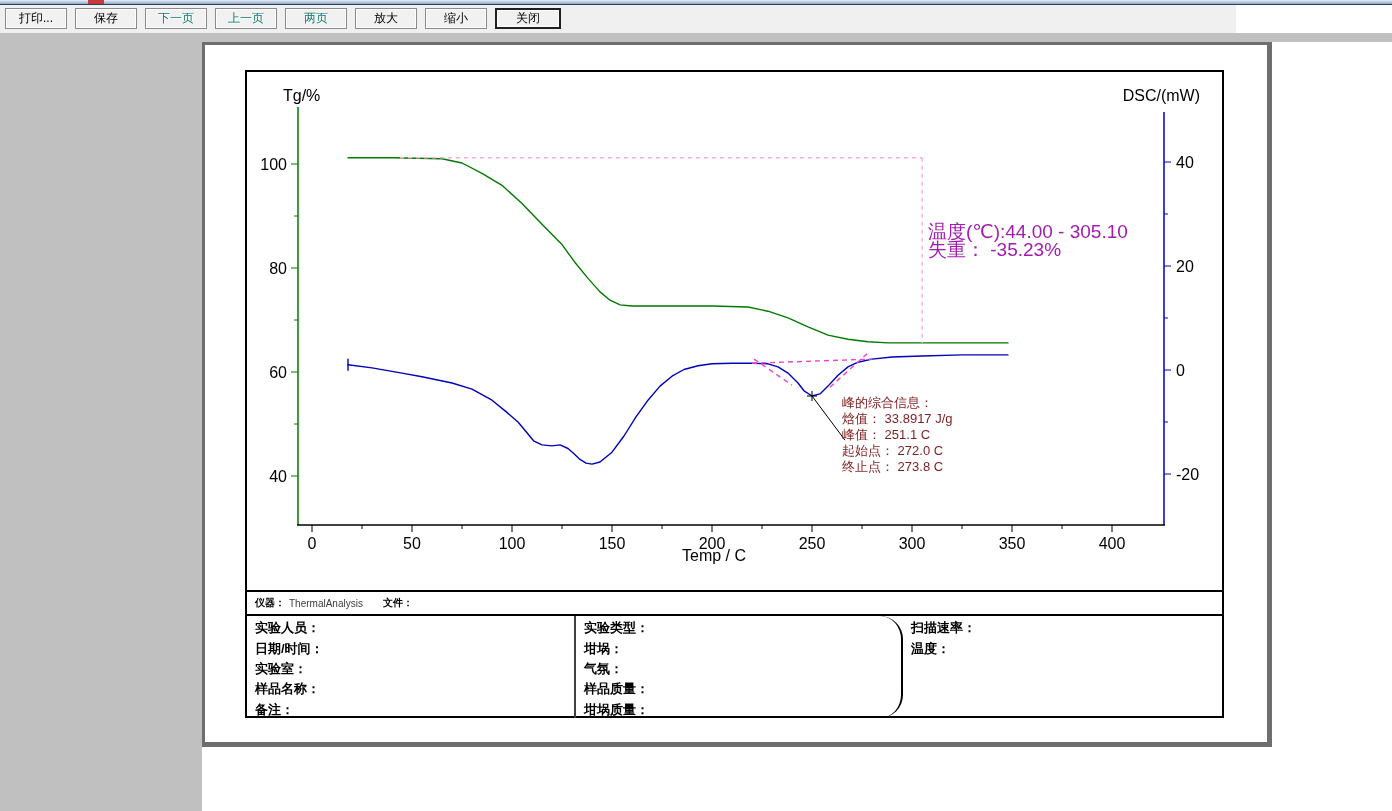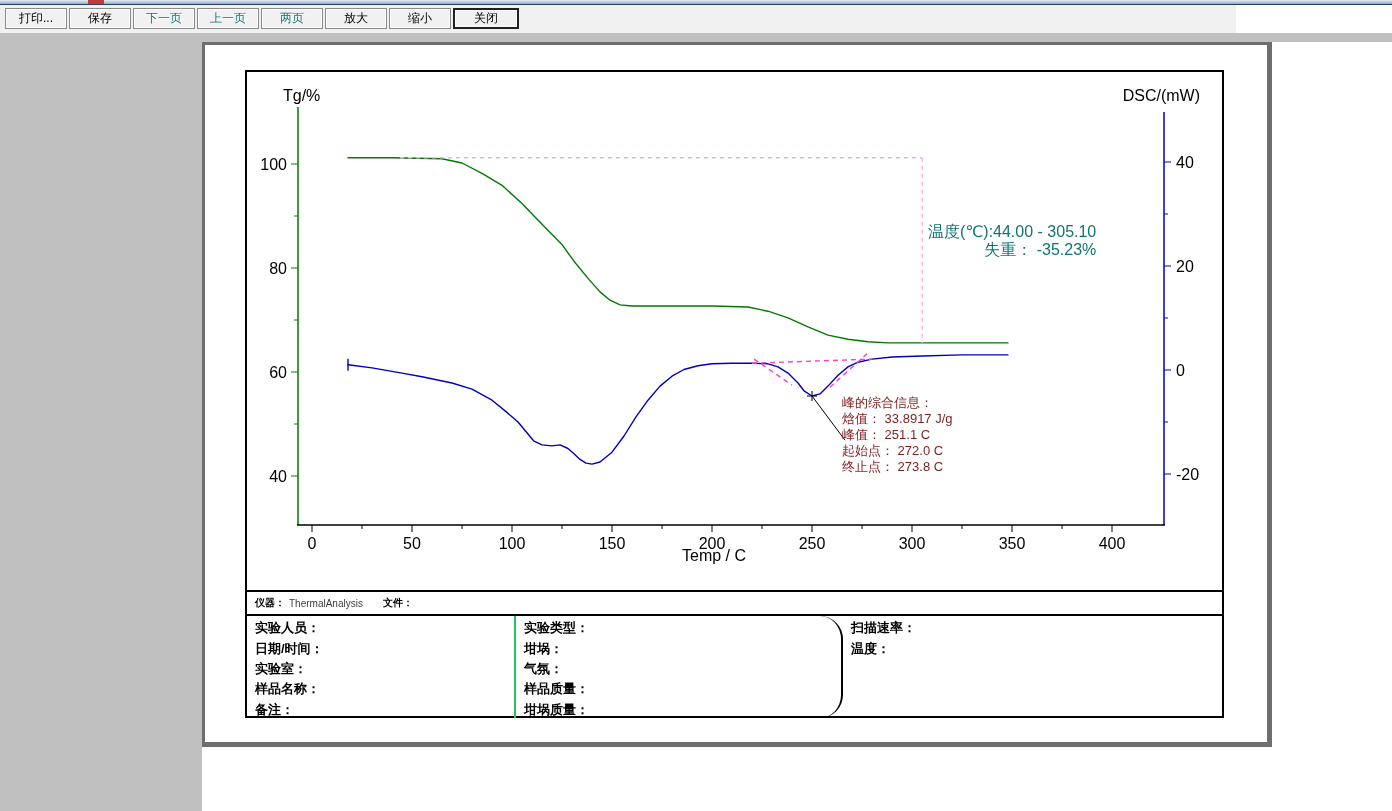--- a/index.html
+++ b/index.html
@@ -7,52 +7,52 @@
     width:1392px;height:811px;position:relative;overflow:hidden;
     background:#ffffff;
     font-family:"Liberation Sans","DejaVu Sans",sans-serif;
   }
   
   .title-sliver{position:absolute;left:0;top:0;width:1392px;height:4px;
     background:linear-gradient(#e9eef6,#8ea6c8);border-bottom:1px solid #27415f;}
   .title-sliver .red-bit{position:absolute;left:88px;top:0;width:16px;height:4px;background:#c23b3b;}
   
   .toolbar{position:absolute;left:0;top:5px;width:1236px;height:28px;background:#f0f0f0;
-    display:flex;align-items:flex-start;padding:3px 0 0 5px;box-sizing:border-box;gap:2px;}
+    display:flex;align-items:flex-start;padding:3px 0 0 5px;box-sizing:border-box;gap:8px;}
   .tb-btn{width:62px;height:21px;background:#f1f1f1;border:1px solid #8a8a8a;
     font-size:12px;color:#000;display:flex;align-items:center;justify-content:center;
     box-shadow:inset 0 0 0 1px #fdfdfd;box-sizing:border-box;cursor:default;
     font-family:"Liberation Sans","DejaVu Sans",sans-serif;}
   .tb-btn.disabled{color:#0f766e;text-shadow:1px 1px 0 #ffffff;}
   .tb-btn.default{border:2px solid #202020;width:66px;}
   
   .preview-strip-top{position:absolute;left:0;top:33px;width:1392px;height:9px;background:#c0c0c0;}
   .preview-strip-left{position:absolute;left:0;top:33px;width:202px;height:778px;background:#c0c0c0;}
   
   .page{position:absolute;left:202px;top:42px;width:1070px;height:705px;background:#ffffff;
     border-style:solid;border-color:#6e6e6e;border-width:3px 5px 5px 3px;box-sizing:border-box;}
   
   .doc-box{position:absolute;left:40px;top:25px;width:979px;height:648px;border:2px solid #000;box-sizing:border-box;}
   .chart-zone{position:absolute;left:0;top:0;width:975px;height:518px;}
   #chart-svg{position:absolute;left:0;top:0;}
   .tick{font-size:16px;fill:#000;}
   .axis-title{font-size:16px;fill:#000;}
   .annot{position:absolute;white-space:nowrap;}
-  .annot-green{color:#0f766e;font-size:16px;line-height:18px;text-align:right;}
+  .annot-green{color:#a21caf;font-size:19px;line-height:18px;}
   .annot-blue{color:#7f1d1d;font-size:13px;line-height:16px;}
   
   .info-bar{position:absolute;left:0;top:518px;width:975px;height:24px;border-top:2px solid #000;
     box-sizing:border-box;display:flex;align-items:center;font-size:10px;}
   .info-bar .lbl{font-weight:bold;color:#000;}
   .info-bar .val{color:#3c3c3c;margin-left:4px;}
   
   .sample-table{position:absolute;left:0;top:542px;width:975px;height:104px;border-top:2px solid #000;
     box-sizing:border-box;display:flex;}
   .st-col{box-sizing:border-box;padding-top:2px;}
-  .st-col1{width:269px;border-right:2px solid #22c55e;}
+  .st-col1{width:329px;border-right:2px solid #404040;}
   .st-col2{width:327px;border-right:2px solid #000;border-radius:23px;}
   .st-col3{flex:1;}
   .st-row{height:20.4px;padding-left:8px;font-size:13px;font-weight:bold;color:#000;display:flex;align-items:center;}
 </style>
 </head>
 <body>
 
 <div class="title-sliver">
   <div class="red-bit"></div>
 </div>

